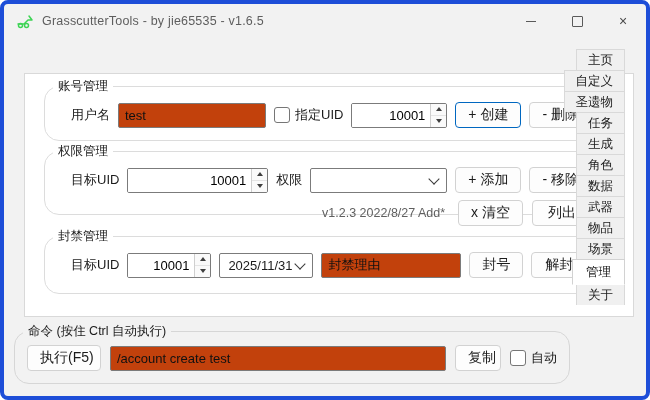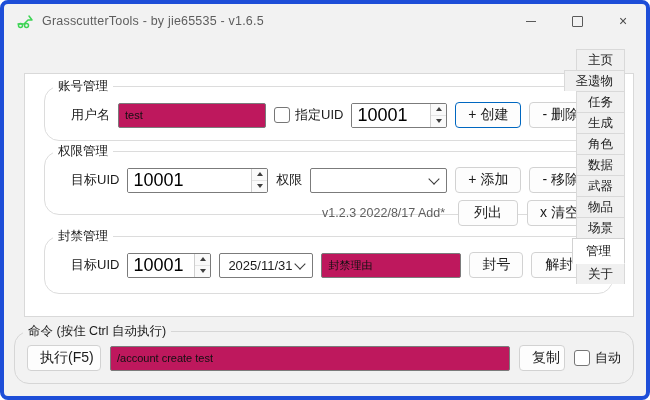--- a/index.html
+++ b/index.html
@@ -23,42 +23,42 @@
 
   
   .page { position:absolute; left:20px; top:69px; width:610px; height:244px; background:#ffffff; border:1px solid #d9d9d9; box-sizing:border-box; z-index:1; }
 
   
   .groupbox { position:absolute; border:1px solid #dcdcdc; border-radius:15px; box-sizing:border-box; }
   .gb-title { position:absolute; top:-9px; left:8px; background:#ffffff; padding:0 5px; font-size:12.5px; color:#1b1b1b; white-space:nowrap; }
   .g1 { left:19px; top:12px;  width:569px; height:55px; }
   .g2 { left:19px; top:77px;  width:569px; height:64px; }
   .g3 { left:19px; top:162px; width:569px; height:58px; }
-  .cmd { left:10px; top:327px; width:620px; height:53px; border-color:#d6d6d6; }
+  .cmd { left:10px; top:327px; width:556px; height:53px; border-color:#d6d6d6; }
   .cmd .gb-title { background:#f2f2f2; }
 
   .row { display:flex; align-items:center; gap:8px; padding:0 20px 0 26px; margin-top:15px; }
   .row2 { display:flex; align-items:center; gap:9px; justify-content:flex-end; padding-right:20px; margin-top:7px; }
   .cmdrow { padding:0 12px; margin-top:13px; gap:9px; }
 
   .lbl { font-size:13px; white-space:nowrap; }
   .note { color:#5f5f5f; font-size:12.5px; margin-right:4px; white-space:nowrap; }
 
   
-  .txt { height:25px; border:1px solid #7b7b7b; border-radius:2px; padding:0 6px; font:inherit; font-size:11px; background:#be185d; box-sizing:border-box; outline:none; color:#111; }
+  .txt { height:25px; border:1px solid #7b7b7b; border-radius:2px; padding:0 6px; font:inherit; font-size:13px; background:#c2410c; box-sizing:border-box; outline:none; color:#111; }
   .grow { flex:1; min-width:0; }
 
   .btn { height:26px; padding:0 12px; background:#fdfdfd; border:1px solid #d2d2d2; border-radius:4px; font:inherit; font-size:14px; color:#1b1b1b; white-space:nowrap; box-sizing:border-box; }
   .btn.accent { border:1.5px solid #0067c0; }
 
   .chk { display:flex; align-items:center; gap:5px; white-space:nowrap; }
   .box { width:14px; height:14px; border:1px solid #767676; border-radius:3px; background:#fff; flex:0 0 auto; }
 
   .spinner { display:flex; height:25px; border:1px solid #7b7b7b; border-radius:2px; background:#fff; box-sizing:border-box; overflow:hidden; }
-  .spin-val { border:none; flex:1; min-width:0; padding:0 5px; font:inherit; font-size:18px; outline:none; }
+  .spin-val { border:none; flex:1; min-width:0; padding:0 5px; font:inherit; font-size:13px; outline:none;text-align:right; }
   .spin-btns { width:15px; border-left:1px solid #cfcfcf; display:flex; flex-direction:column; background:#fafafa; }
   .sb { flex:1; display:flex; align-items:center; justify-content:center; }
   .sb:first-child { border-bottom:1px solid #e4e4e4; }
   .tri { width:0; height:0; }
   .tri.up   { border-left:3px solid transparent; border-right:3px solid transparent; border-bottom:4px solid #3f3f3f; }
   .tri.down { border-left:3px solid transparent; border-right:3px solid transparent; border-top:4px solid #3f3f3f; }
 
   .combo { display:flex; align-items:center; height:25px; border:1px solid #7b7b7b; border-radius:2px; background:#fff; padding:0 8px; box-sizing:border-box; }
   .combo .val { flex:1; font-size:13px; white-space:nowrap; overflow:hidden; }
   .chev { width:7px; height:7px; border-right:1.4px solid #3a3a3a; border-bottom:1.4px solid #3a3a3a; transform:rotate(45deg); margin-top:-3px; flex:0 0 auto; }
@@ -83,20 +83,21 @@
           <span class="max-glyph"></span>
         </div>
       <div class="winbtn">
           <span class="close-glyph">×</span>
         </div>
     </div>
   </div>
 
   <div class="tabstrip">
     <div class="tab">主页</div>
+    <div class="tab">自定义</div>
     <div class="tab">圣遗物</div>
     <div class="tab">任务</div>
     <div class="tab">生成</div>
     <div class="tab">角色</div>
     <div class="tab">数据</div>
     <div class="tab">武器</div>
     <div class="tab">物品</div>
     <div class="tab">场景</div>
     <div class="tab selected">管理</div>
     <div class="tab">关于</div>
@@ -147,23 +148,23 @@
         </div>
         <span class="lbl">权限</span>
         <div class="combo" style="width:138px">
           <span class="val"></span>
           <span class="chev"></span>
         </div>
         <button class="btn">+ 添加</button>
         <button class="btn">- 移除</button>
       </div>
       <div class="row2">
-        <span class="note">v1.2.3 2022/8/17 Add*</span>
+        <span class="note">v1.2.3 2022/8/27 Add*</span>
+        <button class="btn">x 清空</button>
         <button class="btn" style="width:60px">列出</button>
-        <button class="btn">x 清空</button>
       </div>
     </div>
 
     <div class="groupbox g3">
       <span class="gb-title">封禁管理</span>
       <div class="row">
         <span class="lbl">目标UID</span>
         <div class="spinner" style="width:84px">
           <input class="spin-val" value="10001" style="">
           <div class="spin-btns">

